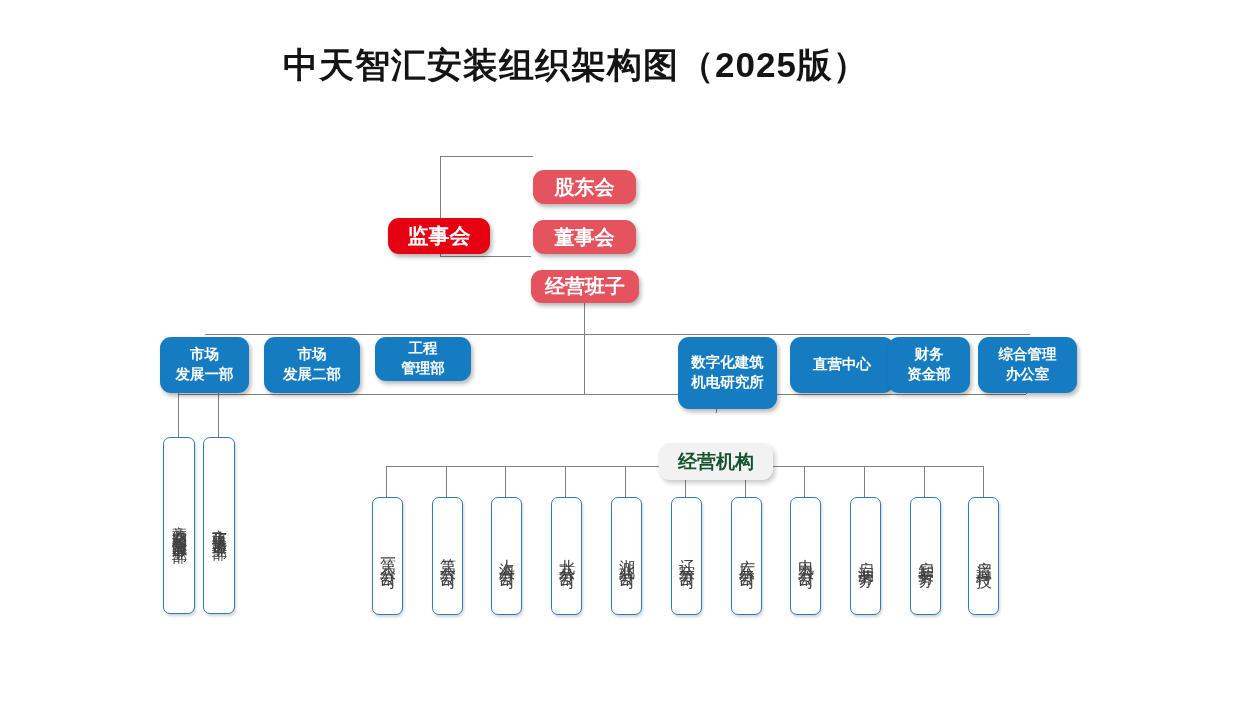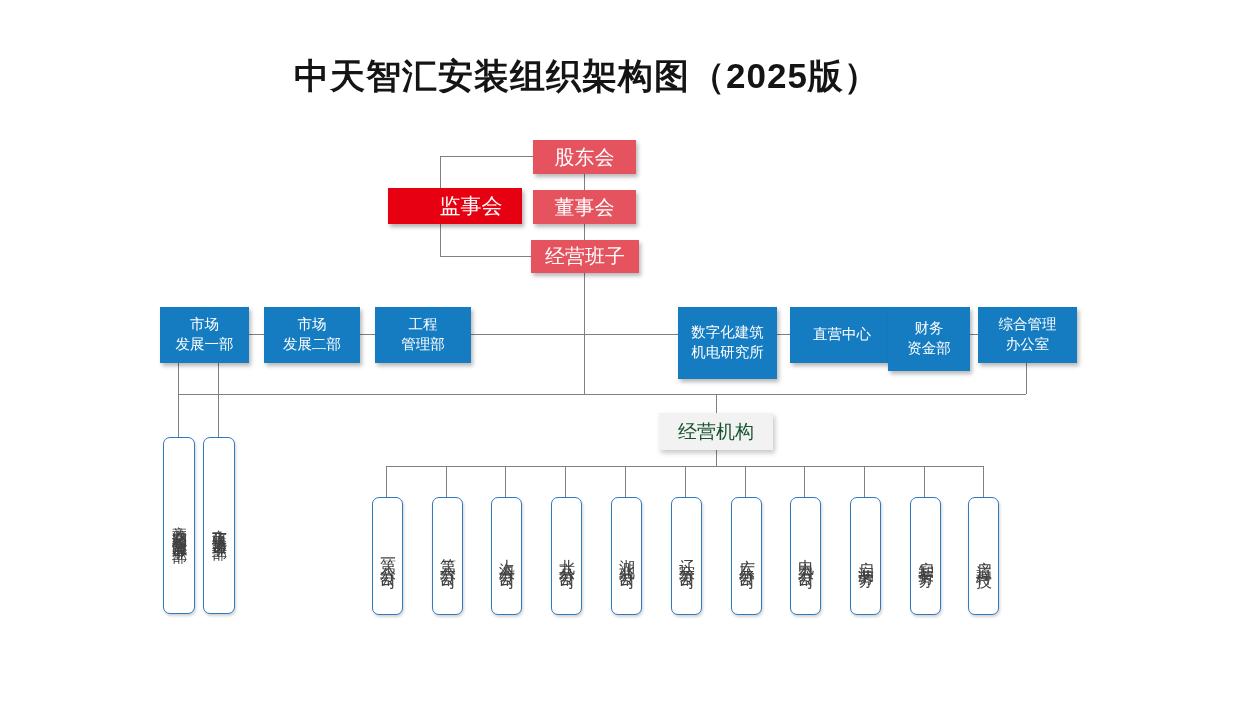--- a/index.html
+++ b/index.html
@@ -1,29 +1,29 @@
 <!DOCTYPE html>
 <html><head>
 <meta charset="utf-8">
 <style>
   html,body{margin:0;padding:0;background:#ffffff;}
   .canvas{
     position:relative;width:1257px;height:710px;background:#ffffff;overflow:hidden;
     font-family:"Liberation Sans","DejaVu Sans",sans-serif;
   }
   .title{
-    position:absolute;left:283px;top:42px;margin:11px;
+    position:absolute;left:283px;top:42px;margin:0;
     font-size:35px;font-weight:bold;color:#141414;letter-spacing:1px;white-space:nowrap;
   }
   .line{position:absolute;background:#808080;z-index:1;}
   .hline{height:1px;}
   .vline{width:1px;}
   .node{
     position:absolute;z-index:2;display:flex;align-items:center;justify-content:center;
-    text-align:center;border-radius:0;font-weight:normal;white-space:pre-line;
+    text-align:center;border-radius:11px;font-weight:bold;white-space:pre-line;margin-top:30px;
   }
   .red{background:#E4535E;color:#ffffff;font-size:20px;box-shadow:2px 3px 4px rgba(0,0,0,0.28);}
   .red-bright{background:#E60012;color:#ffffff;font-size:21px;box-shadow:2px 3px 4px rgba(0,0,0,0.30);}
   .blue{background:#157CC2;color:#ffffff;font-size:14.5px;line-height:1.35;box-shadow:2px 3px 4px rgba(0,0,0,0.28);}
   .grey{background:#F2F2F2;color:#14532d;font-size:19px;box-shadow:2px 3px 5px rgba(0,0,0,0.22);}
   .vert{
     position:absolute;z-index:2;background:#ffffff;border:1px solid #2E79C0;border-radius:7px;
     color:#404040;display:flex;justify-content:center;align-items:center;
     writing-mode:vertical-rl;text-orientation:upright;
     box-shadow:1px 2px 3px rgba(0,0,0,0.18);font-weight:normal;
@@ -61,34 +61,34 @@
   <div class="line vline" style="left:565px;top:466px;height:31px;"></div>
   <div class="line vline" style="left:625px;top:466px;height:31px;"></div>
   <div class="line vline" style="left:685px;top:466px;height:31px;"></div>
   <div class="line vline" style="left:745px;top:466px;height:31px;"></div>
   <div class="line vline" style="left:804px;top:466px;height:31px;"></div>
   <div class="line vline" style="left:864px;top:466px;height:31px;"></div>
   <div class="line vline" style="left:924px;top:466px;height:31px;"></div>
   <div class="line vline" style="left:983px;top:466px;height:31px;"></div>
 
   <div class="node red" style="left:533px;top:140px;width:103px;height:34px;">股东会</div>
-  <div class="node red-bright" style="left:388px;top:188px;width:102px;height:36px;padding-left:32px;">监事会</div>
+  <div class="node red-bright" style="left:388px;top:188px;width:102px;height:36px;">监事会</div>
   <div class="node red" style="left:533px;top:190px;width:103px;height:34px;">董事会</div>
   <div class="node red" style="left:531px;top:240px;width:108px;height:33px;">经营班子</div>
 
   <div class="node blue" style="left:160px;top:307px;width:89px;height:56px;">市场
 发展一部</div>
   <div class="node blue" style="left:264px;top:307px;width:96px;height:56px;">市场
 发展二部</div>
-  <div class="node blue" style="left:375px;top:307px;width:96px;height:56px;">工程
+  <div class="node blue" style="left:375px;top:307px;width:96px;height:44px;">工程
 管理部</div>
   <div class="node blue" style="left:678px;top:307px;width:99px;height:72px;">数字化建筑
 机电研究所</div>
   <div class="node blue" style="left:790px;top:307px;width:104px;height:56px;">直营中心</div>
-  <div class="node blue" style="left:888px;top:307px;width:82px;height:64px;">财务
+  <div class="node blue" style="left:888px;top:307px;width:82px;height:56px;">财务
 资金部</div>
   <div class="node blue" style="left:978px;top:307px;width:99px;height:56px;">综合管理
 办公室</div>
 
   <div class="node grey" style="left:659px;top:413px;width:114px;height:37px;">经营机构</div>
 
   <div class="vert subdept" style="left:163px;top:437px;width:30px;height:175px;">高效空调和综合能源事业部</div>
   <div class="vert subdept" style="left:203px;top:437px;width:30px;height:175px;">市政轨道交通事业部</div>
 
   <div class="vert branch" style="left:372px;top:497px;width:29px;height:116px;">第一分公司</div>

